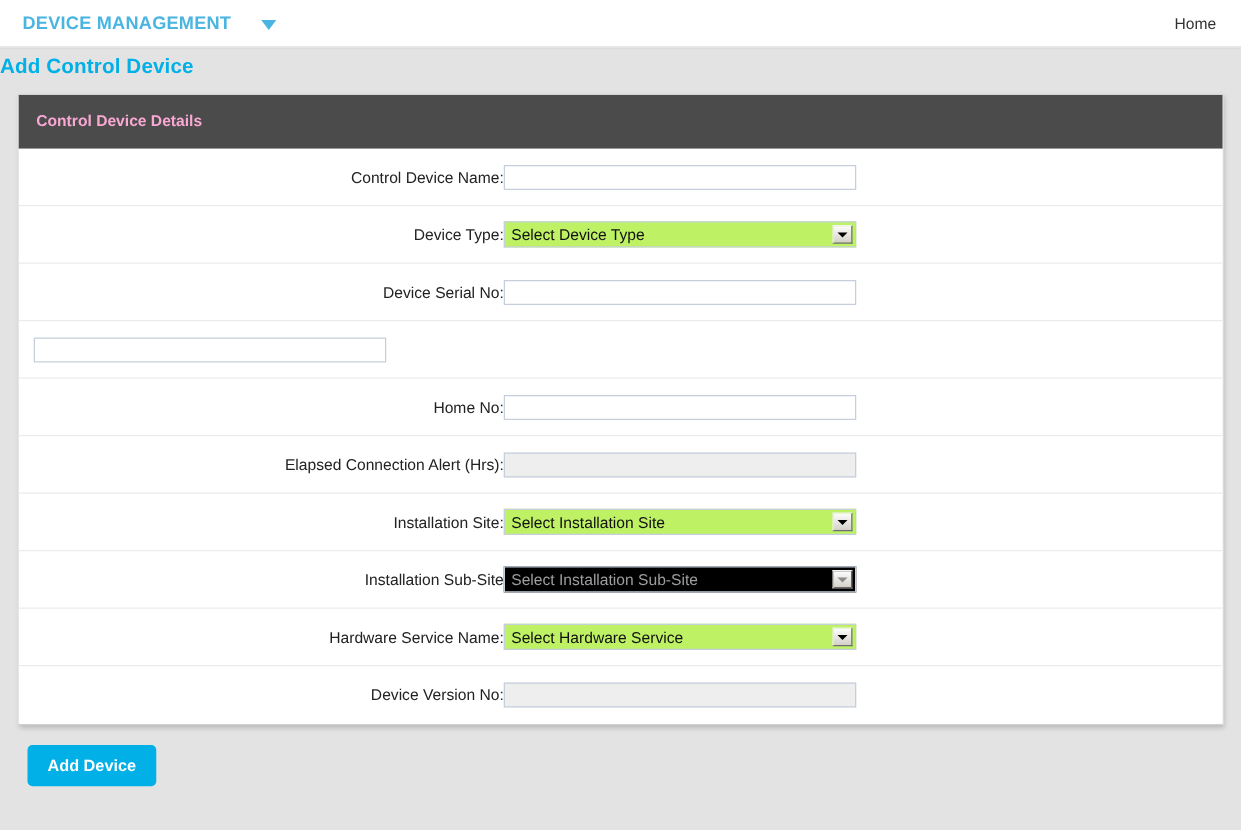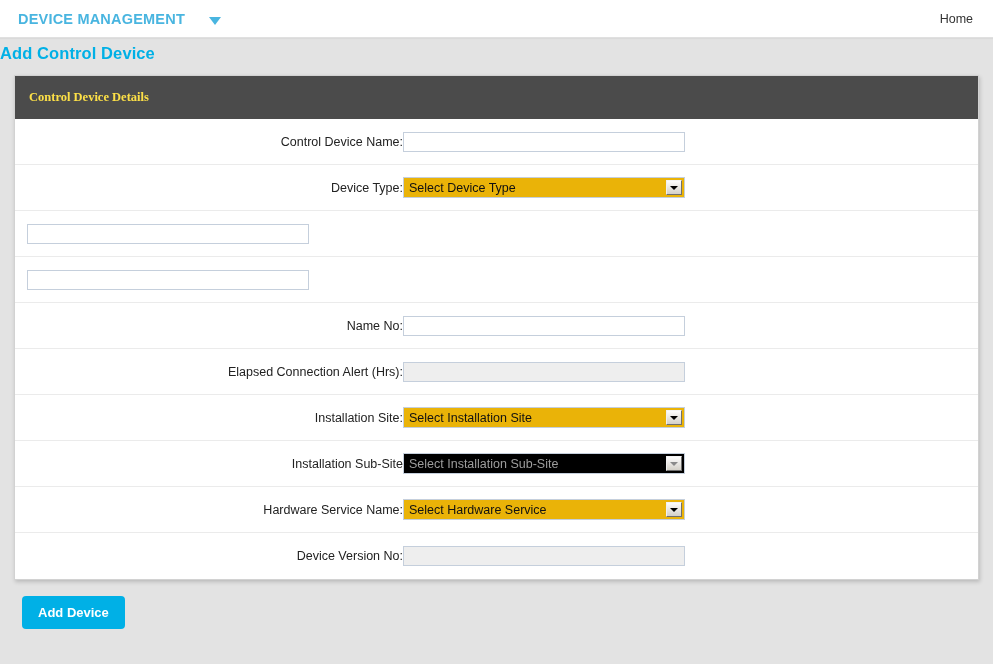--- a/index.html
+++ b/index.html
@@ -73,27 +73,26 @@
   .panel-wrap {
     padding: 0 14px;
   }
   .panel {
     background: #ffffff;
     border: 1px solid #d2d2d2;
     box-shadow: 1px 2px 4px rgba(0,0,0,0.18);
   }
   .panel-head {
     background: #4b4b4b;
-    color: #fde047;
+    color: #f9a8d4;
     font-weight: bold;
     font-size: 12.5px;
     height: 43px;
     line-height: 43px;
     padding-left: 14px;
-    font-family: Liberation Serif, serif;
   }
   .panel-body {
     background: #ffffff;
   }
   .form-row {
     display: flex;
     align-items: center;
     height: 46px;
     border-bottom: 1px solid #ebebeb;
     padding: 0 0 0 12px;
@@ -132,21 +131,21 @@
     color: #999999;
     border-color: #c5cfdc;
   }
 
   
   .sel {
     position: relative;
     width: 282px;
     height: 21px;
     border: 1px solid #c5cfdc;
-    background: #eab308;
+    background: #bef264;
     display: flex;
     align-items: center;
   }
   .sel .sel-text {
     font-size: 12.5px;
     color: #111111;
     padding-left: 5px;
     white-space: nowrap;
     overflow: hidden;
   }
@@ -230,33 +229,34 @@
           <div class="sel">
             <span class="sel-text">Select Device Type</span>
             <span class="sel-btn">
               <span class="sel-arrow"></span>
             </span>
           </div>
         </div>
       </div>
 
       <div class="form-row">
+        <div class="form-label">Device Serial No:</div>
         <div class="field-cell">
           <input class="txt" type="text" value="" style="">
         </div>
       </div>
 
       <div class="form-row">
         <div class="field-cell">
           <input class="txt" type="text" value="" style="">
         </div>
       </div>
 
       <div class="form-row">
-        <div class="form-label">Name No:</div>
+        <div class="form-label">Home No:</div>
         <div class="field-cell">
           <input class="txt" type="text" value="" style="">
         </div>
       </div>
 
       <div class="form-row">
         <div class="form-label">Elapsed Connection Alert (Hrs):</div>
         <div class="field-cell">
           <input class="txt disabled" type="text" disabled="" value="" style="">
         </div>

